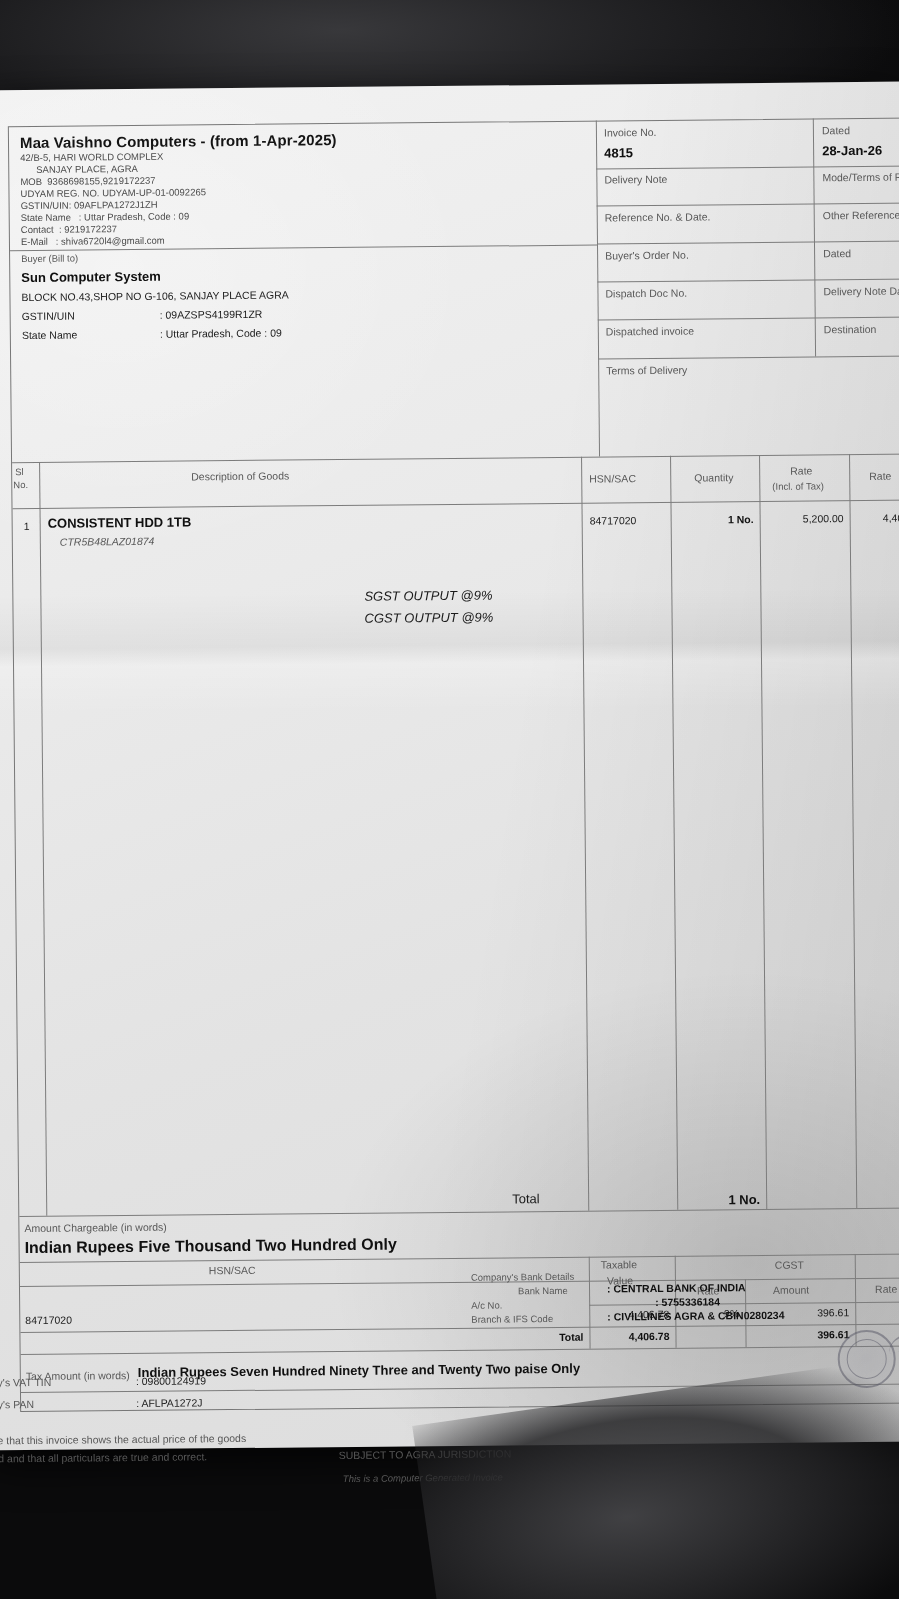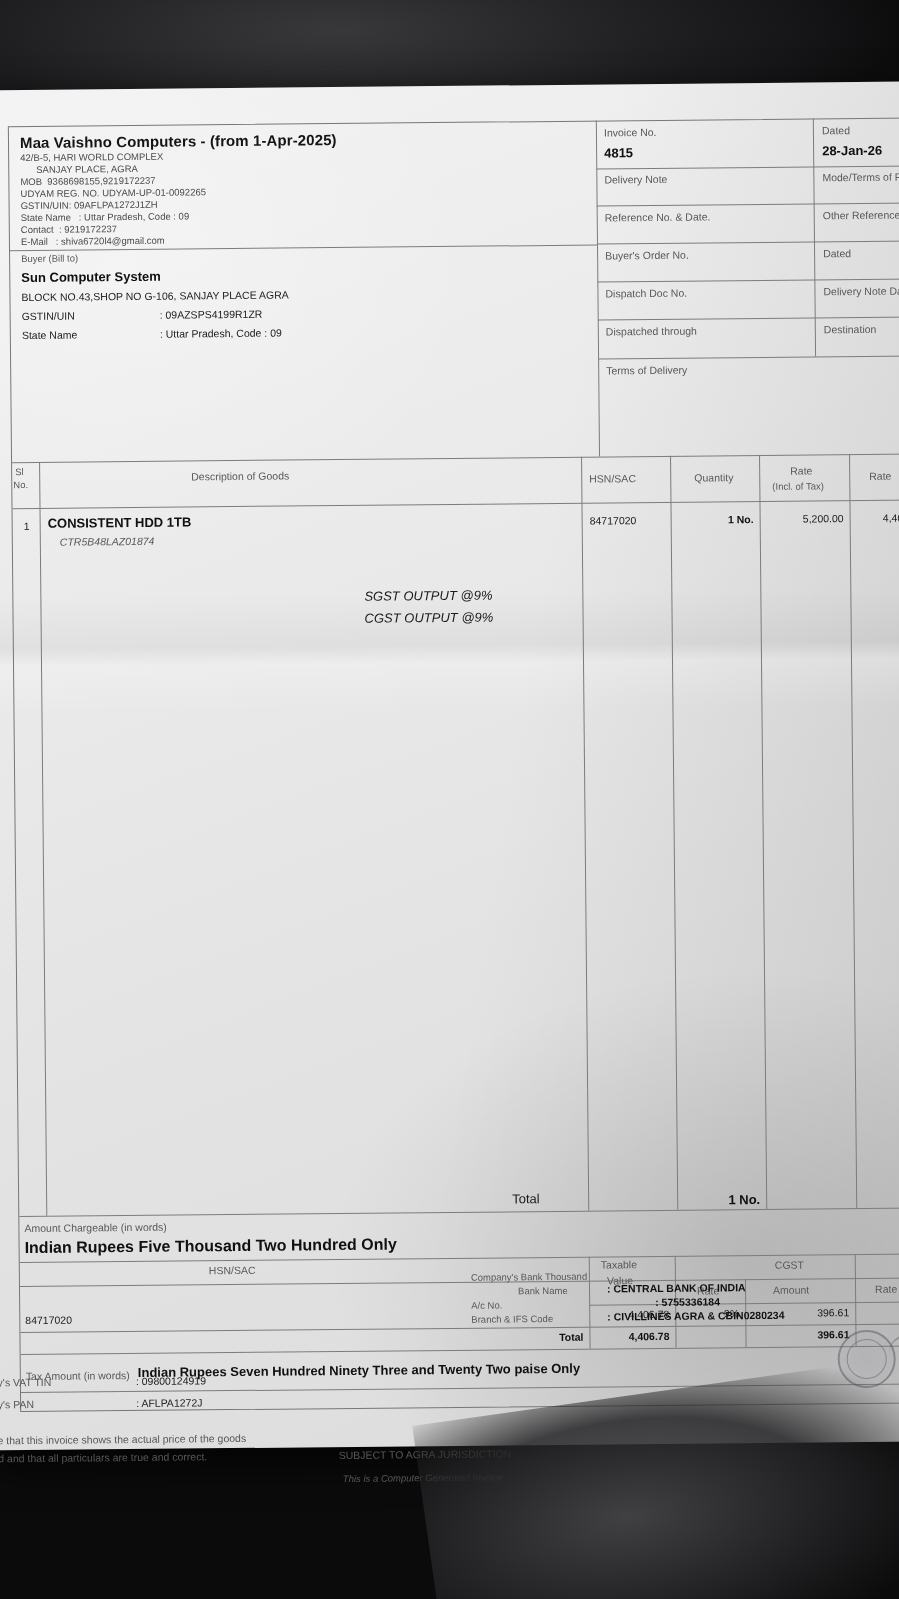--- a/index.html
+++ b/index.html
@@ -173,21 +173,21 @@
 
       <div class="t small dim" style="left:596px;top:91px;">Reference No. &amp; Date.</div>
       <div class="t small dim" style="left:814px;top:91px;">Other References</div>
 
       <div class="t small dim" style="left:596px;top:129px;">Buyer's Order No.</div>
       <div class="t small dim" style="left:814px;top:129px;">Dated</div>
 
       <div class="t small dim" style="left:596px;top:167px;">Dispatch Doc No.</div>
       <div class="t small dim" style="left:814px;top:167px;">Delivery Note Date</div>
 
-      <div class="t small dim" style="left:596px;top:205px;">Dispatched through</div>
+      <div class="t small dim" style="left:596px;top:205px;">Dispatched invoice</div>
       <div class="t small dim" style="left:814px;top:205px;">Destination</div>
 
       <div class="t small dim" style="left:596px;top:244px;">Terms of Delivery</div>
 
       <div class="ln" style="left:1px;top:336px;width:1004px;height:1px;"></div>
       <div class="ln" style="left:1px;top:382px;width:1004px;height:1px;"></div>
       <div class="ln" style="left:1px;top:1090px;width:1004px;height:1px;"></div>
 
       <div class="ln" style="left:28px;top:336px;width:1px;height:754px;"></div>
       <div class="ln" style="left:570px;top:336px;width:1px;height:754px;"></div>
@@ -256,21 +256,21 @@
       <div class="t small bold rgt" style="left:752px;top:1210px;width:78px;">396.61</div>
 
       <div class="t small dim" style="left:6px;top:1244px;">Tax Amount (in words)</div>
       <div class="t mid bold" style="left:118px;top:1240px;">Indian Rupees Seven Hundred Ninety Three and Twenty Two paise Only</div>
       <div class="ln" style="left:1px;top:1266px;width:1004px;height:1px;"></div>
 
     </div>
 
     <div id="invoice-lower" style="position:absolute;left:30px;top:1186px;width:1010px;height:200px;color:#1b1b1b;">
 
-      <div class="t xsmall dim" style="left:452px;top:0;">Company's Bank Thousand</div>
+      <div class="t xsmall dim" style="left:452px;top:0;">Company's Bank Details</div>
       <div class="t xsmall dim" style="left:452px;top:14px;padding-left:47px;">Bank Name</div>
       <div class="t small bold" style="left:588px;top:12px;">: CENTRAL BANK OF INDIA</div>
       <div class="t xsmall dim" style="left:452px;top:28px;">A/c No.</div>
       <div class="t small bold" style="left:588px;top:26px;margin-left:48px;">: 5755336184</div>
       <div class="t xsmall dim" style="left:452px;top:42px;">Branch &amp; IFS Code</div>
       <div class="t small bold" style="left:588px;top:40px;">: CIVILLINES AGRA &amp; CBIN0280234</div>
 
       <div class="stamp" style="left:818px;top:62px;"></div>
       <div class="stamp-tail" style="left:868px;top:66px;"></div>
 

